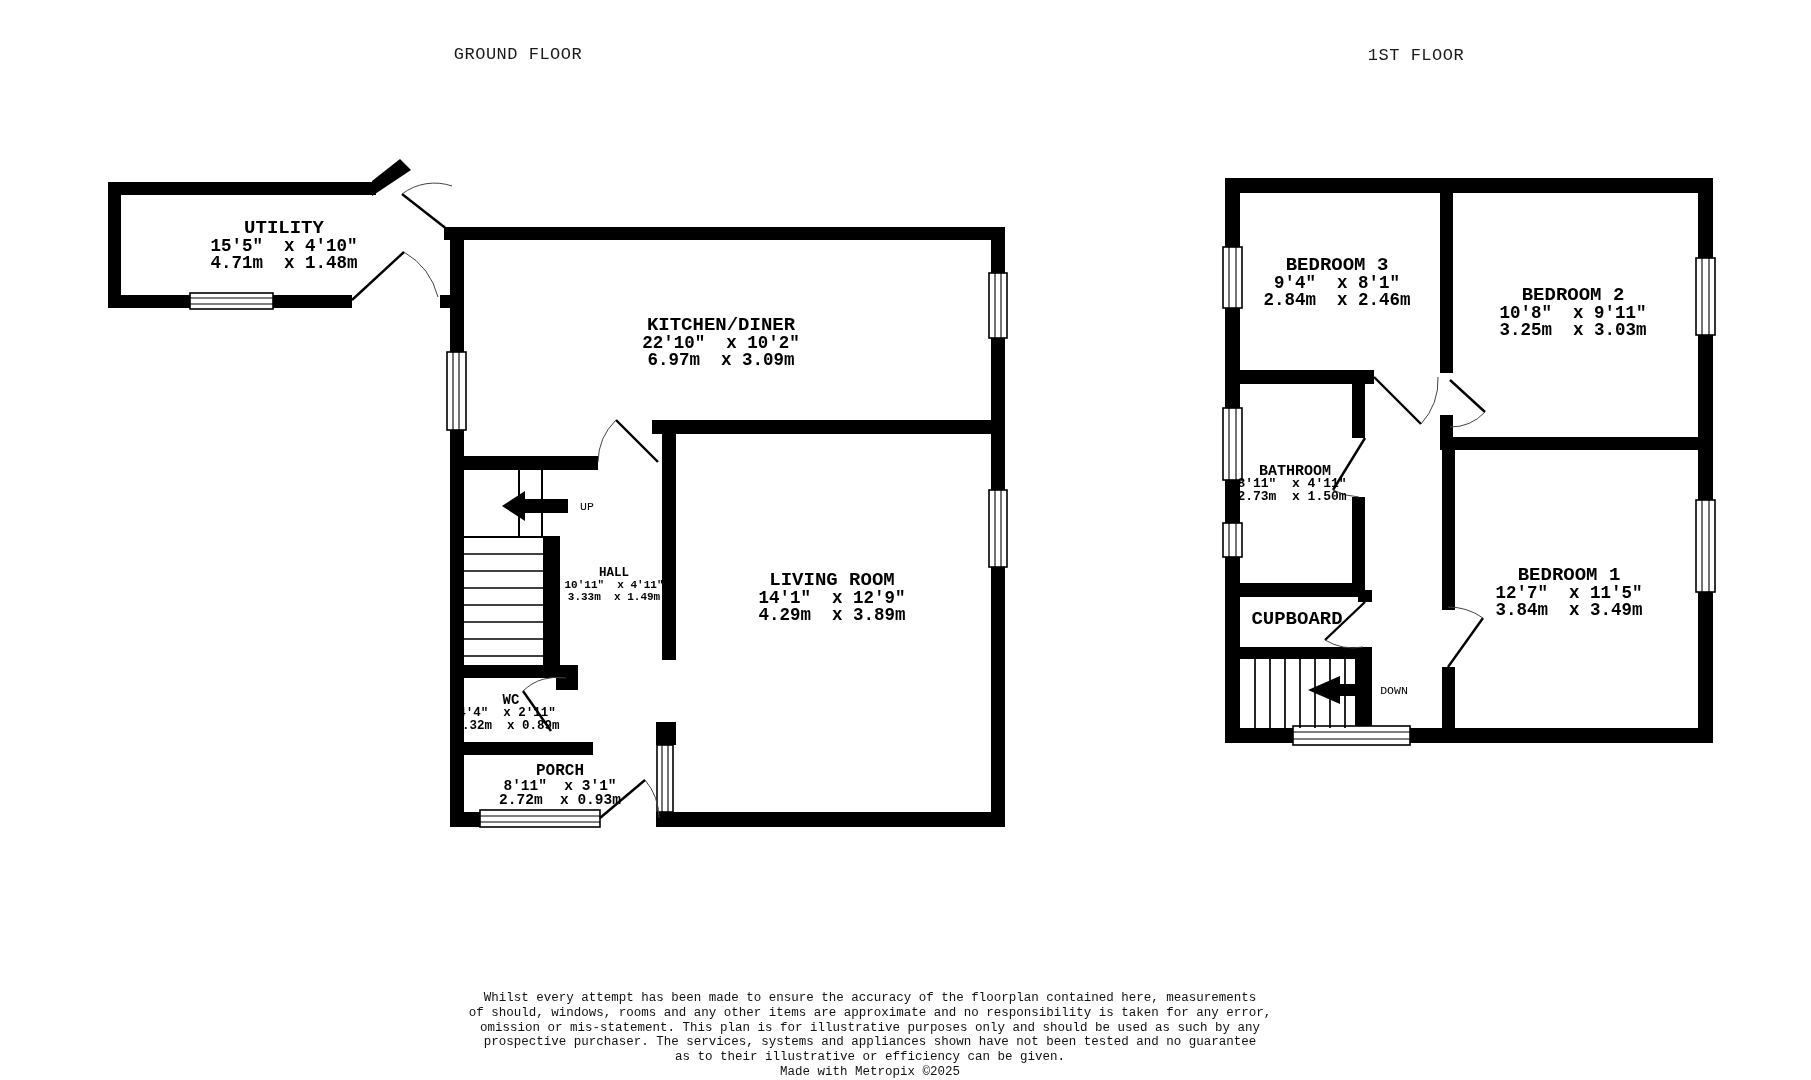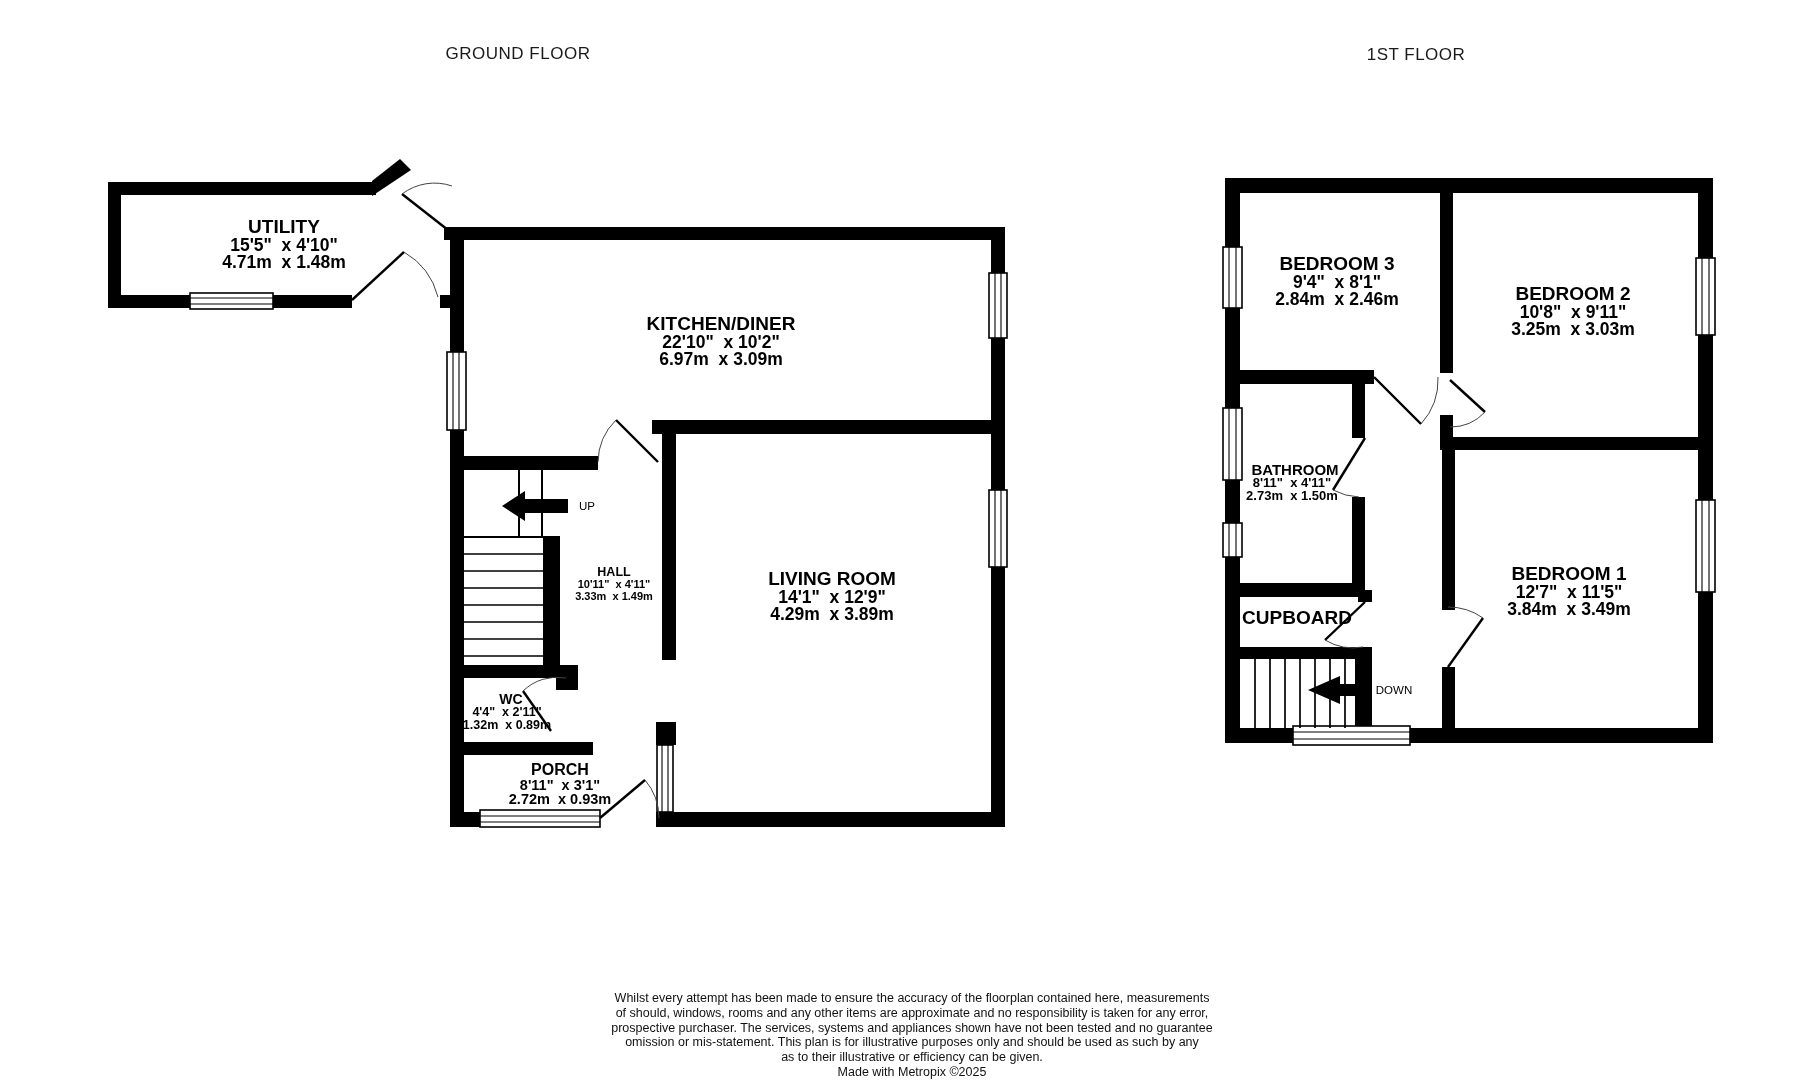--- a/index.html
+++ b/index.html
@@ -1,17 +1,17 @@
 <!DOCTYPE html>
 <html><head>
 <meta charset="utf-8">
 <style>
   html,body{margin:0;padding:0;background:#ffffff;}
   #canvas{position:relative;width:1811px;height:1080px;background:#ffffff;overflow:hidden;
-          font-family:Liberation Sans, sans-serif;}
+          font-family:Liberation Mono, monospace;}
   svg{position:absolute;left:0;top:0;}
   svg text{white-space:pre;fill:#000;}
   .floor-title{font-size:17px;letter-spacing:.5px;fill:#1a1a1a;font-weight:400;}
   .lbl-lg{font-size:19px;font-weight:bold;}
   .dim-lg{font-size:17.5px;font-weight:bold;}
   .lbl-md{font-size:16px;font-weight:bold;}
   .dim-md{font-size:14.5px;font-weight:bold;}
   .lbl-bath{font-size:15px;font-weight:bold;}
   .dim-bath{font-size:13px;font-weight:bold;}
   .lbl-wc{font-size:14px;font-weight:bold;}
@@ -20,21 +20,21 @@
   .dim-hall{font-size:11px;font-weight:bold;}
   .stair-lbl{font-size:11.5px;font-weight:400;}
   .wall{fill:#000;}
   .win{fill:#fff;stroke:#000;stroke-width:1.6;}
   .winline{stroke:#000;stroke-width:1.1;}
   .leaf{stroke:#000;stroke-width:2.4;fill:none;}
   .arc{stroke:#444;stroke-width:1;fill:none;}
   .tread{stroke:#000;stroke-width:1.7;}
   .thin{stroke:#000;stroke-width:2;}
   .footer{position:absolute;left:0;top:991px;width:1740px;text-align:center;
-          font-size:12.5px;line-height:14.8px;color:#111;margin-left:42px;}
+          font-size:12.5px;line-height:14.8px;color:#111;}
 </style>
 </head>
 <body>
 
 <div id="canvas">
 <svg width="1811" height="1080" viewBox="0 0 1811 1080">
 
   <text class="floor-title" x="518" y="55" text-anchor="middle" dominant-baseline="middle">GROUND FLOOR</text>
   <text class="floor-title" x="1416" y="56" text-anchor="middle" dominant-baseline="middle">1ST FLOOR</text>
 
@@ -286,18 +286,18 @@
         <text class="dim-bath" x="1292" y="497" text-anchor="middle" dominant-baseline="middle">2.73m  x 1.50m</text>
       </g>
       <text class="lbl-lg" x="1297" y="619" text-anchor="middle" dominant-baseline="middle">CUPBOARD</text>
     </g>
   </g>
 </svg>
 
   <div class="footer">
     <div>Whilst every attempt has been made to ensure the accuracy of the floorplan contained here, measurements</div>
     <div>of should, windows, rooms and any other items are approximate and no responsibility is taken for any error,</div>
+    <div>omission or mis-statement. This plan is for illustrative purposes only and should be used as such by any</div>
     <div>prospective purchaser. The services, systems and appliances shown have not been tested and no guarantee</div>
-    <div>omission or mis-statement. This plan is for illustrative purposes only and should be used as such by any</div>
     <div>as to their illustrative or efficiency can be given.</div>
     <div>Made with Metropix ©2025</div>
   </div>
 </div>
 
 </body></html>

